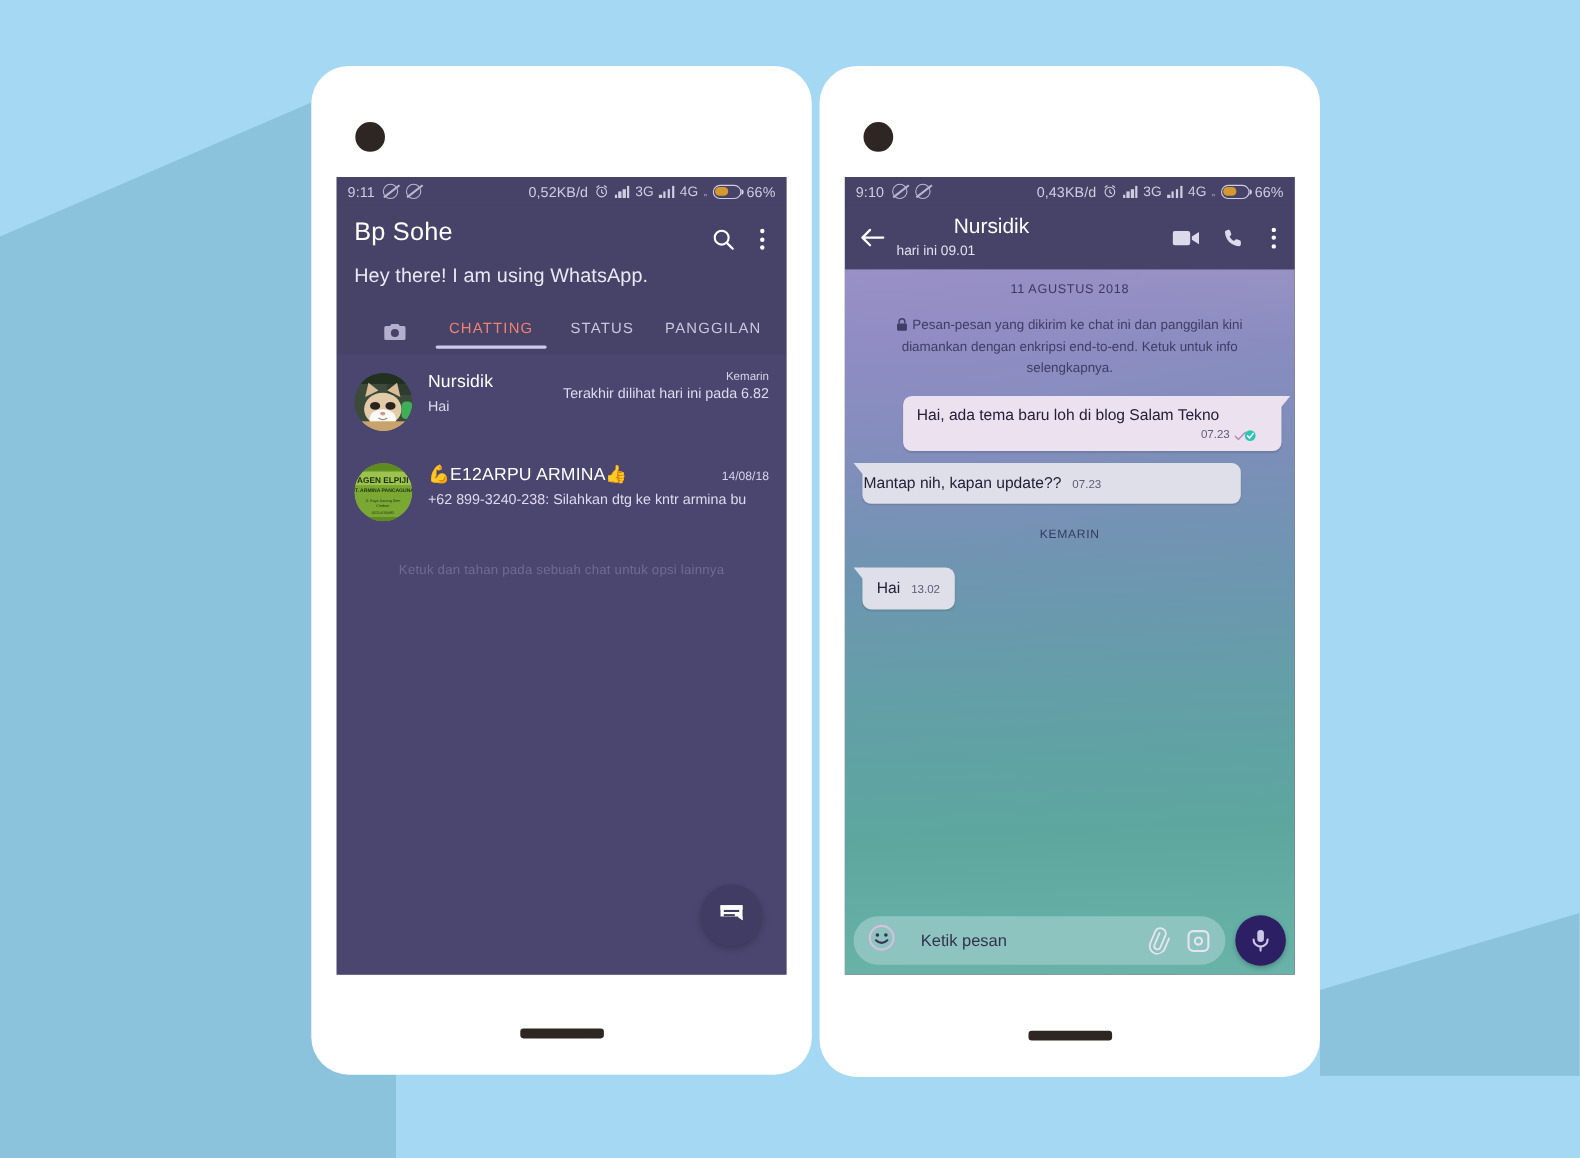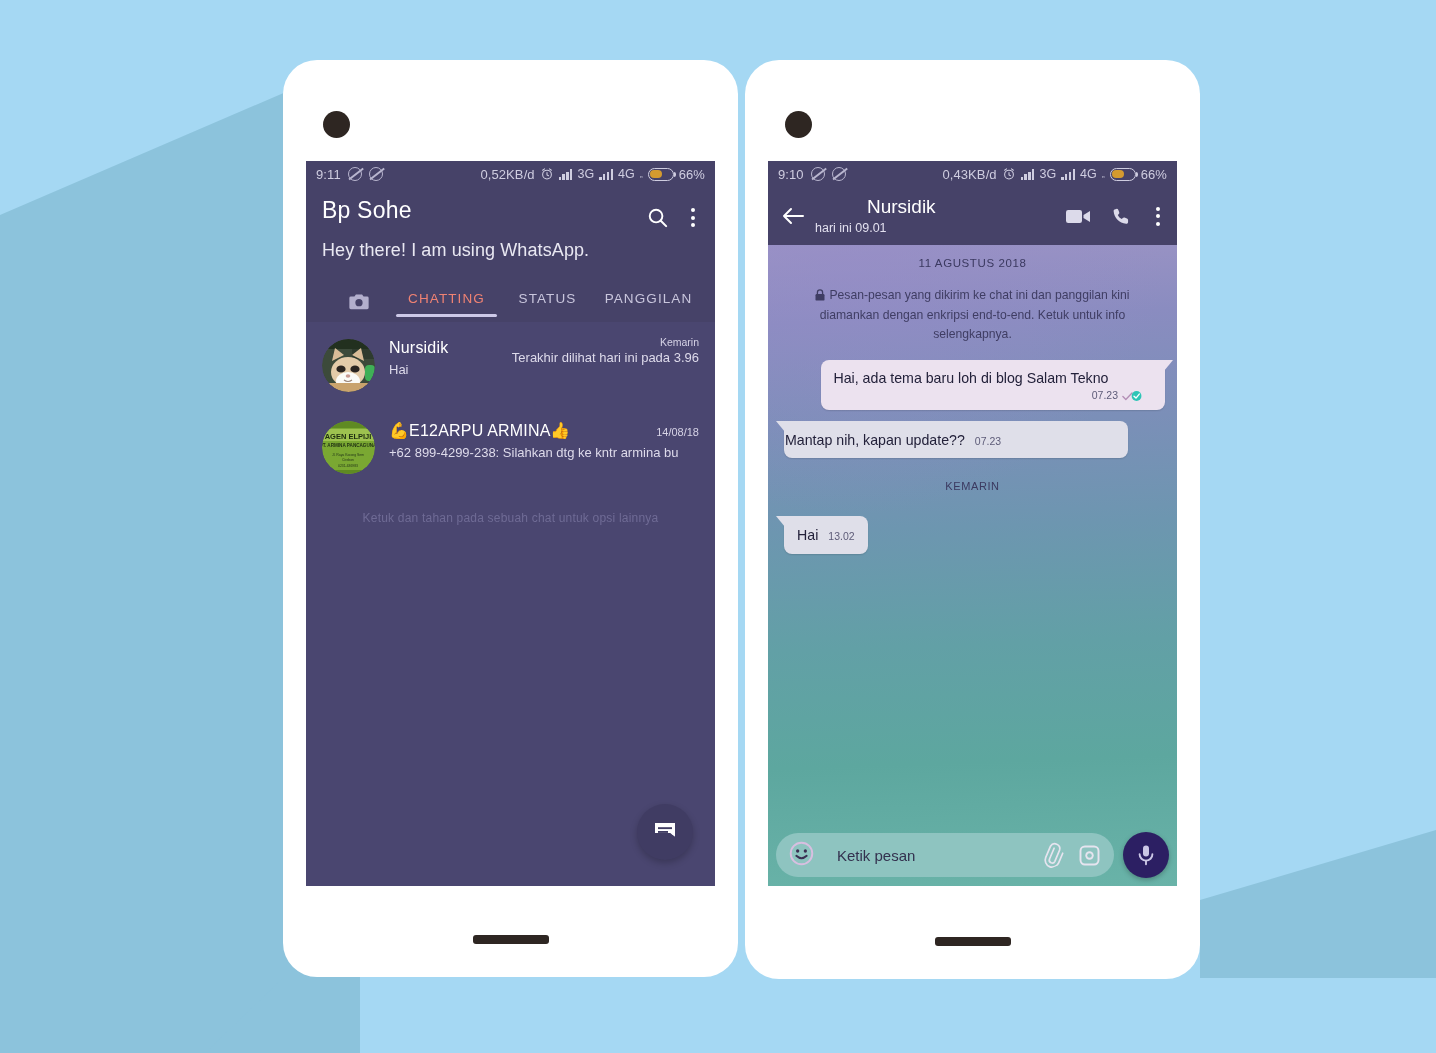--- a/index.html
+++ b/index.html
@@ -255,21 +255,21 @@
               <path d="M22 41 q4 3 8 0" stroke="#9a8579" stroke-width="1.1" fill="none"></path>
               <rect x="43" y="26" width="10" height="16" rx="4" fill="#3faf57"></rect>
               <rect x="0" y="44" width="53" height="9" fill="#c9a36d"></rect>
             </g>
           </svg>
         </div>
         <div class="chat-body">
           <div class="chat-line1">
             <span class="chat-name">Nursidik</span>
             <span class="kemarin">Kemarin</span>
-            <span class="last-seen">Terakhir dilihat hari ini pada 3.96</span>
+            <span class="last-seen">Terakhir dilihat hari ini pada 6.82</span>
           </div>
           <div class="chat-line2">Hai</div>
         </div>
       </div>
 
       <div class="chat-row" style="padding-top:18px;">
         <div class="avatar">
           <svg viewBox="0 0 53 53" width="53" height="53">
             <defs>
                 <clipPath id="cl2">
@@ -287,21 +287,21 @@
               <text x="26" y="46" font-size="3.4" font-family="Liberation Sans" fill="#25381a" text-anchor="middle">0231-636983</text>
               <rect x="0" y="49" width="53" height="4" fill="#5f8a22"></rect>
             </g>
           </svg>
         </div>
         <div class="chat-body">
           <div class="chat-line1">
             <span class="chat-name">💪E12ARPU ARMINA👍</span>
             <span class="chat-time">14/08/18</span>
           </div>
-          <div class="chat-line2">+62 899-4299-238: Silahkan dtg ke kntr armina bu</div>
+          <div class="chat-line2">+62 899-3240-238: Silahkan dtg ke kntr armina bu</div>
         </div>
       </div>
 
       <div class="hint">Ketuk dan tahan pada sebuah chat untuk opsi lainnya</div>
     </div>
 
     <div class="fab">
       <svg width="24" height="22" viewBox="0 0 24 22">
         <path d="M2 2h20v13.5l-4.5-3.4H2z" fill="#ffffff"></path>
         <path d="M2 2h20v4H2z" fill="#ffffff"></path>

